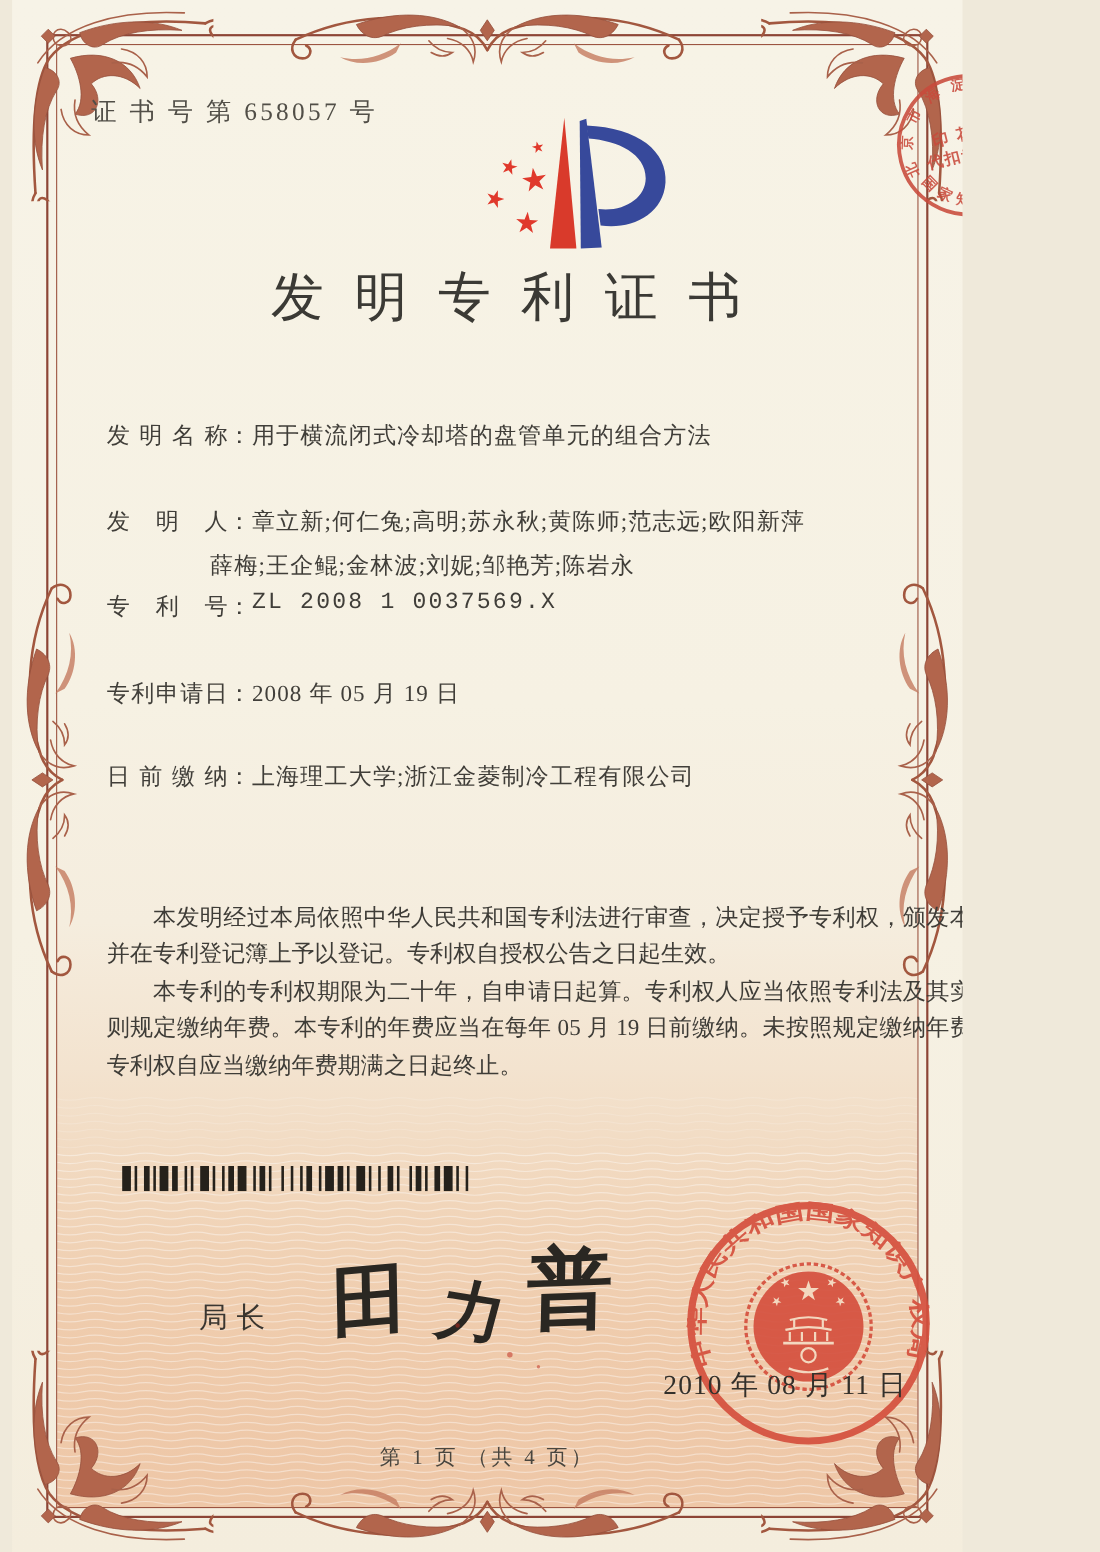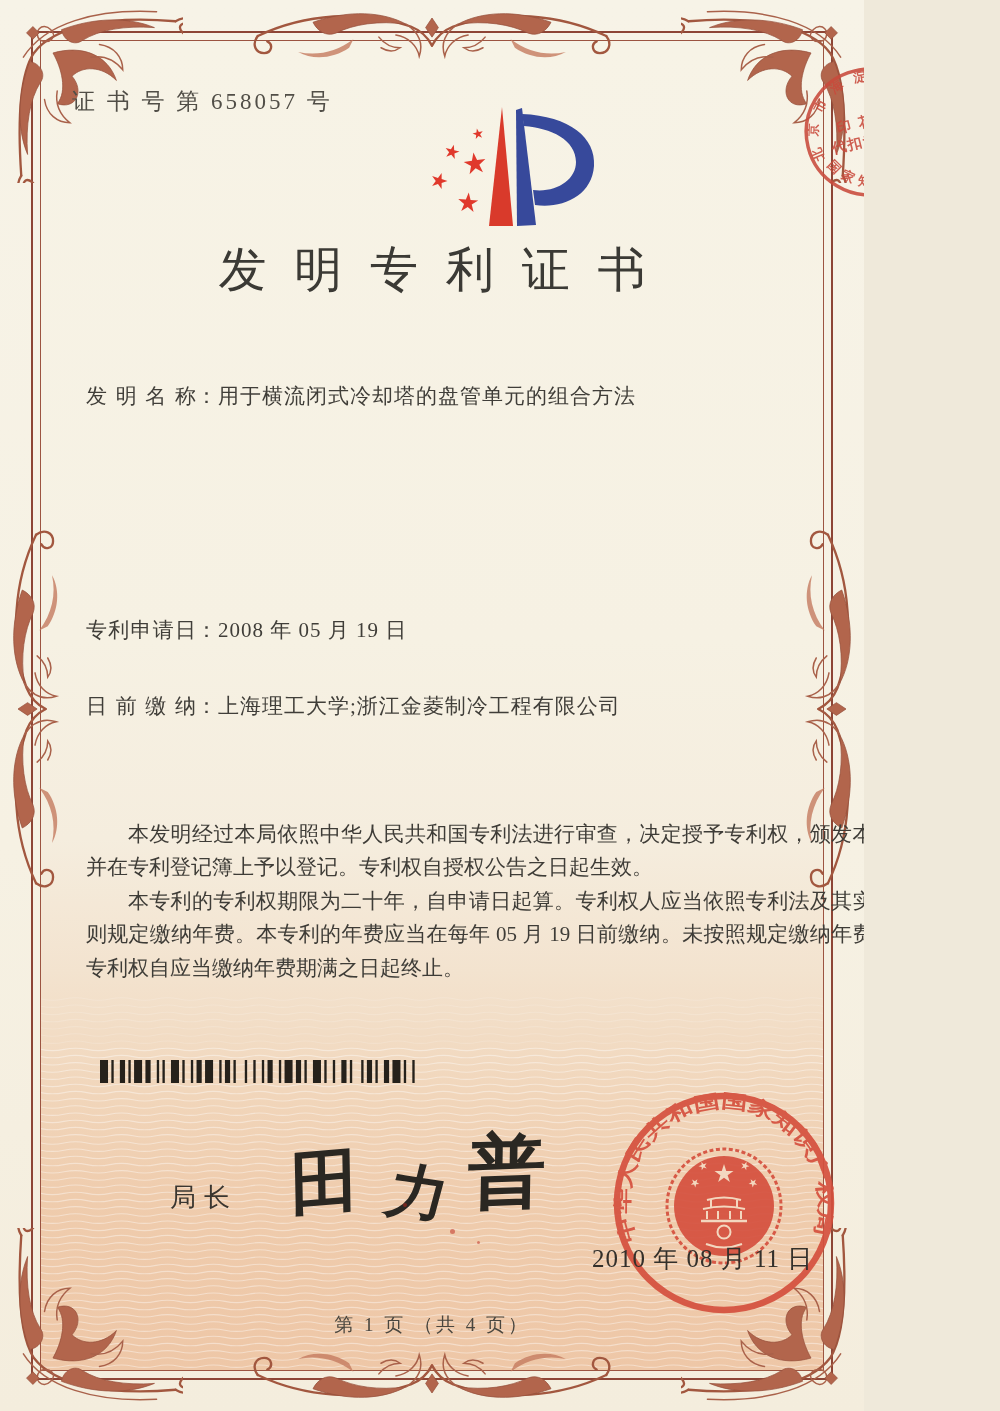--- a/index.html
+++ b/index.html
@@ -1,19 +1,19 @@
 <!DOCTYPE html>
 <html><head>
 <meta charset="utf-8">
 <style>
   html,body{margin:0;padding:0;background:#efe9da;}
   .page{
     position:relative;width:864px;height:1411px;overflow:hidden;
     background:linear-gradient(180deg,#f7f3e7 0%,#f6f1e3 60%,#f4eddd 100%);
-    font-family:"Liberation Serif","DejaVu Serif",serif;color:#3f3d38;
+    font-family:"Liberation Serif","DejaVu Serif",serif;color:#3f3d38;margin-left:11px;
   }
   
   .frame-outer{position:absolute;inset:31px;border:2px solid #8d4536;pointer-events:none;}
   .frame-inner{
     position:absolute;inset:40px;border:1px solid #9c5441;overflow:hidden;
     background:linear-gradient(180deg,#f7f3e6 0%,#f6f1e3 45%,#f5edde 60%,#f3e3cf 70%,#f1d6bb 79%,#efccad 87%,#eec7a7 100%);
   }
   .waves{position:absolute;left:0;top:0;width:100%;height:100%;}
   
   .orn{position:absolute;pointer-events:none;}
@@ -26,21 +26,21 @@
   .edge-bottom{bottom:1px;left:50%;transform:translateX(-50%) scaleY(-1);width:362px;height:68px}
   .edge-left{left:1px;top:528px;width:68px;height:362px}
   .edge-right{right:1px;top:528px;width:68px;height:362px;transform:scaleX(-1)}
   .os{stroke:#a2573f;fill:none;stroke-width:2.2;stroke-linecap:round;}
   .os2{stroke:#a9614a;fill:none;stroke-width:1.4;stroke-linecap:round;}
   .of{fill:#b2654c;stroke:#96503c;stroke-width:.7;}
   .of2{fill:#c47b5f;stroke:none;opacity:.8;}
   
   .cert-no{position:absolute;left:72px;top:86px;font-size:23px;letter-spacing:3px;color:#514e47;}
   .logo{position:absolute;left:402px;top:104px;width:216px;height:132px;}
-  .title{position:absolute;left:0;top:238px;width:100%;text-align:center;
+  .title{position:absolute;left:17px;top:238px;width:100%;text-align:center;
          font-size:48px;font-weight:500;color:#3b3a35;letter-spacing:.58em;text-indent:.58em;}
   .frow{position:absolute;left:86px;font-size:21px;color:#403e39;white-space:nowrap;}
   .flabel{display:inline-block;width:110px;text-align:justify;text-align-last:justify;text-justify:inter-character;vertical-align:top;}
   .fcolon{display:inline-block;width:22px;vertical-align:top;}
   .fvalue{display:inline-block;letter-spacing:1px;vertical-align:top;}
   .fvalue .l2{display:block;margin-left:-38px;margin-top:12px;}
   .body-text{position:absolute;left:86px;top:818px;width:830px;font-size:21px;line-height:33.4px;
              text-align:justify;color:#3e3c37;}
   .body-text p{margin:0;text-indent:2em;}
   .barcode{position:absolute;left:100px;top:1060px;width:318px;height:23px;}
@@ -208,20 +208,26 @@
       <use href="#star5" transform="translate(37,77) scale(0.85) rotate(18)"></use>
       <use href="#star5" transform="translate(66,99) scale(1.05) rotate(4)"></use>
     </g>
   </svg>
 
   <div class="title">发明专利证书</div>
 
   <div class="frow" style="top:382px">
     <span class="flabel">发明名称</span><span class="fcolon">：</span><span class="fvalue">用于横流闭式冷却塔的盘管单元的组合方法</span>
   </div>
+  <div class="frow" style="top:460px">
+    <span class="flabel">发明人</span><span class="fcolon">：</span><span class="fvalue"><span>章立新;何仁兔;高明;苏永秋;黄陈师;范志远;欧阳新萍</span><span class="l2">薛梅;王企鲲;金林波;刘妮;邹艳芳;陈岩永</span></span>
+  </div>
+  <div class="frow" style="top:537px">
+    <span class="flabel">专利号</span><span class="fcolon">：</span><span class="fvalue" style="font-family:'Liberation Mono','DejaVu Sans Mono',monospace;letter-spacing:2px">ZL 2008 1 0037569.X</span>
+  </div>
   <div class="frow" style="top:616px">
     <span class="flabel">专利申请日</span><span class="fcolon">：</span><span class="fvalue">2008 年 05 月 19 日</span>
   </div>
   <div class="frow" style="top:692px">
     <span class="flabel">日前缴纳</span><span class="fcolon">：</span><span class="fvalue">上海理工大学;浙江金菱制冷工程有限公司</span>
   </div>
 
   <div class="body-text">
     <p>本发明经过本局依照中华人民共和国专利法进行审查，决定授予专利权，颁发本证书并在专利登记簿上予以登记。专利权自授权公告之日起生效。</p>
     <p>本专利的专利权期限为二十年，自申请日起算。专利权人应当依照专利法及其实施细则规定缴纳年费。本专利的年费应当在每年 05 月 19 日前缴纳。未按照规定缴纳年费的，专利权自应当缴纳年费期满之日起终止。</p>

